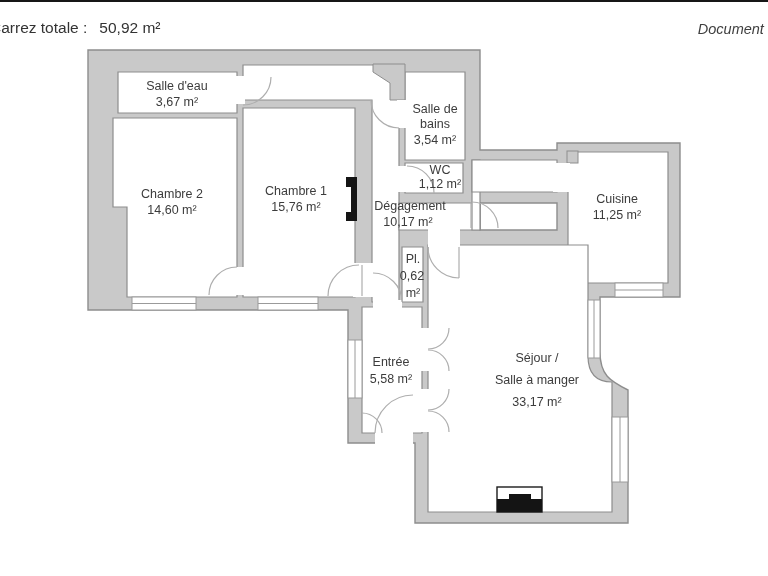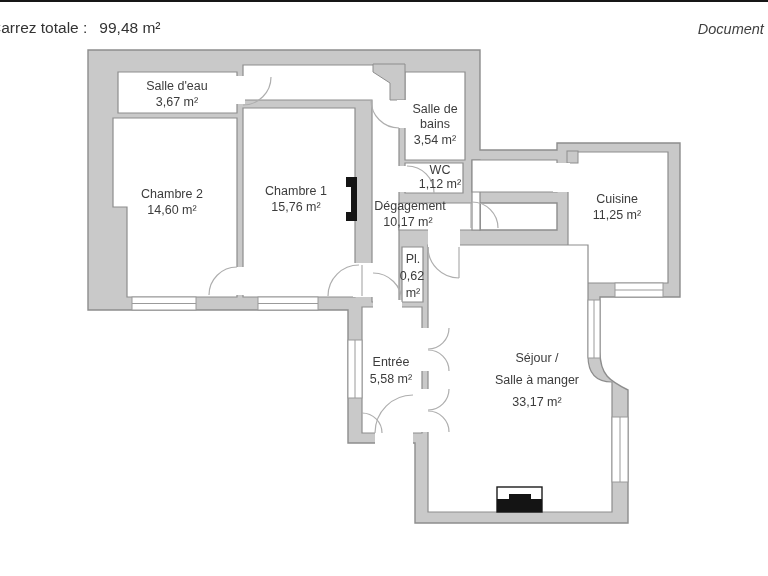--- a/index.html
+++ b/index.html
@@ -18,21 +18,21 @@
   .win{fill:#ffffff;stroke:#9a9a9a;stroke-width:1;}
   .winline{stroke:#9a9a9a;stroke-width:1;}
   .blk{fill:#141414;stroke:none;}
 </style>
 </head>
 <body>
 
 <div id="stage">
   <div id="topline"></div>
 
-  <div id="hdr-left"><span>Carrez totale :</span><span class="val">99,48 m²</span></div>
+  <div id="hdr-left"><span>Carrez totale :</span><span class="val">50,92 m²</span></div>
 
   <div id="hdr-right">Document n</div>
 
   <svg width="768" height="576" viewBox="0 0 768 576">
 
     <path class="walls" fill-rule="evenodd" d="M88,50 H480 V150 H557 V143 H680 V297 H600 V352 C600,375 610,381 628,390 V523 H415 V443 H348 V310 H88 Z
              M480,203 H557 V230 H480 Z" fill="#c9c9c9"></path>
 
     <g>
       <path class="room" d="M118,72 H237 V113 H118 Z"></path>

